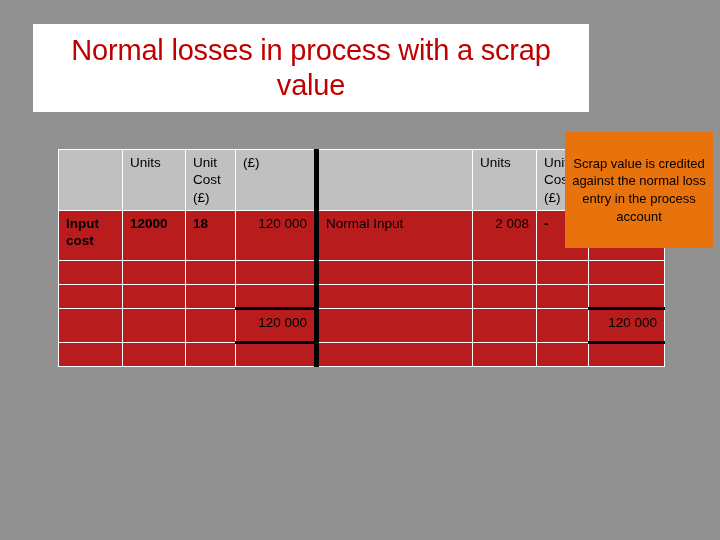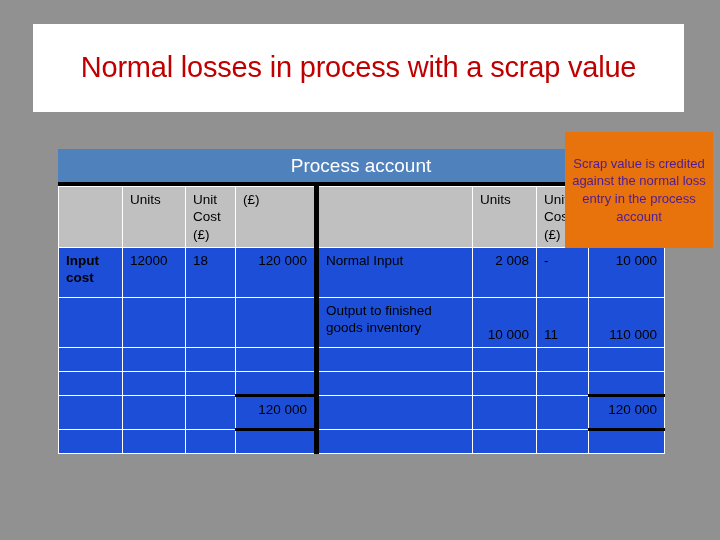--- a/index.html
+++ b/index.html
@@ -13,21 +13,21 @@
     font-family: "Liberation Sans", sans-serif;
     overflow: hidden;
     position: relative;
   }
 
   
   #title-band {
     position: absolute;
     left: 33px;
     top: 24px;
-    width: 651px;
+    width: 556px;
     height: 88px;
     background: #ffffff;
     display: flex;
     align-items: center;
     justify-content: center;
     box-sizing: border-box;
     padding: 0 14px;
   }
   #title-text {
     color: #c00000;
@@ -62,21 +62,21 @@
   
   table.acct {
     border-collapse: collapse;
     table-layout: fixed;
     width: 606px;
     font-size: 13.5px;
     color: #000000;
   }
   table.acct td {
     border: 1.5px solid #ffffff;
-    background: #1d4ed8;
+    background: #b91c1c;
     padding: 4px 7px;
     vertical-align: top;
     box-sizing: border-box;
     line-height: 1.28;
     overflow: hidden;
   }
   table.acct tr.hdr td {
     background: #c0c0c0;
     vertical-align: top;
     margin-top: 32px;
@@ -91,21 +91,21 @@
   .c-cunits { width: 64px; }
   .c-cunitcost { width: 52px; }
   .c-camt { width: 76px; }
 
   
   td.divider-left {
     border-left: 5px solid #000000 !important;
   }
 
   .num-r { text-align: right; }
-  .num-l { text-align: left; }
+  .num-l { text-align: left; font-weight: bold; }
   .b { font-weight: bold; }
 
   
   td.total-cell {
     border-top: 3px solid #000000 !important;
     border-bottom: 3px solid #000000 !important;
     text-align: right;
   }
 
   .r-tall { height: 50px; }
@@ -114,43 +114,40 @@
   .r-end  { height: 24px; }
 
   
   #scrap-callout {
     position: absolute;
     left: 565px;
     top: 132px;
     width: 148px;
     height: 116px;
     background: #e8720c;
-    color: #4c1d95;
+    color: #000000;
     font-size: 13px;
     line-height: 1.36;
     text-align: center;
     display: flex;
     align-items: center;
     justify-content: center;
     padding: 20px 6px;
     box-sizing: border-box;
   }
 </style>
 </head>
 <body>
 
 <div id="title-band">
   <div id="title-text">Normal losses in process with a scrap value</div>
 </div>
 
 <div id="table-wrap">
 
-  <div id="process-account-bar">
-    <span>Process account</span>
-  </div>
 
   <table class="acct">
     <colgroup>
       <col class="c-dlabel">
         <col class="c-dunits">
         <col class="c-dunitcost">
         <col class="c-damt">
       <col class="c-clabel">
         <col class="c-cunits">
         <col class="c-cunitcost">
@@ -173,30 +170,20 @@
       <td class="b">Input cost</td>
       <td class="num-l">12000</td>
       <td class="num-l">18</td>
       <td class="num-r">120 000</td>
       <td class="divider-left">Normal Input</td>
       <td class="num-r">2 008</td>
       <td class="num-l">-</td>
       <td class="num-r">10 000</td>
     </tr>
 
-    <tr class="r-tall">
-      <td></td>
-      <td class="num-l"></td>
-      <td class="num-l"></td>
-      <td class="num-r"></td>
-      <td class="divider-left">Output to finished goods inventory</td>
-      <td class="num-r" style="vertical-align:bottom">10 000</td>
-      <td class="num-l" style="vertical-align:bottom">11</td>
-      <td class="num-r" style="vertical-align:bottom">110 000</td>
-    </tr>
 
     <tr class="r-sm">
       <td></td>
       <td></td>
       <td></td>
       <td></td>
       <td class="divider-left"></td>
       <td></td>
       <td></td>
       <td></td>

